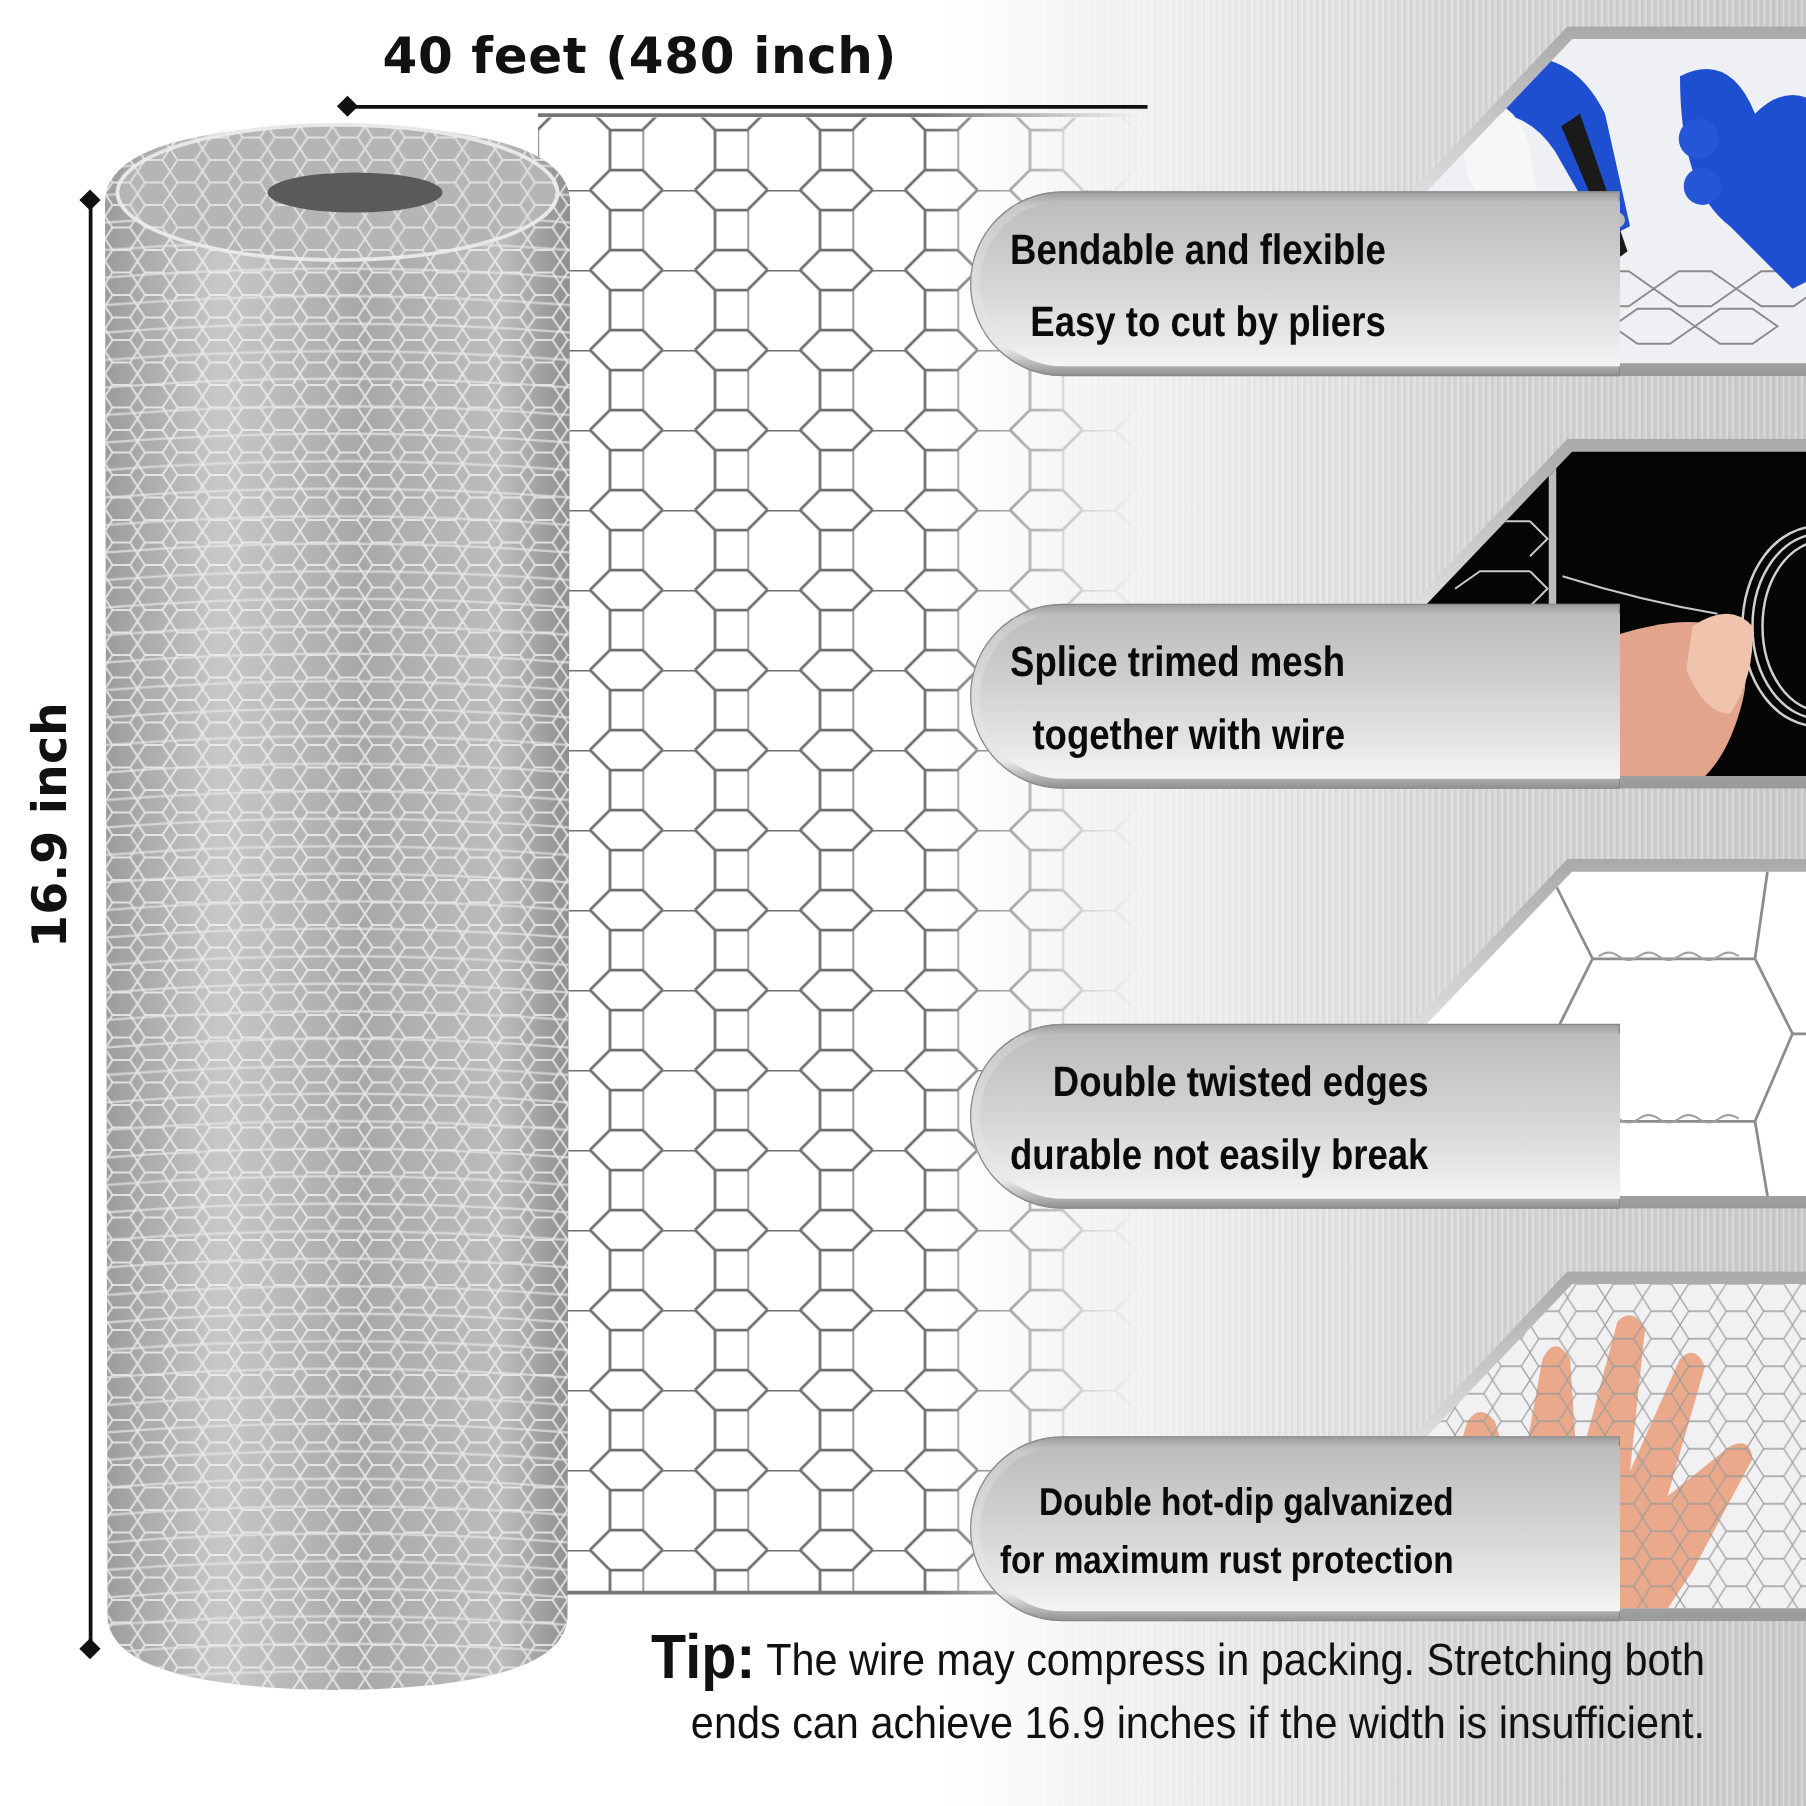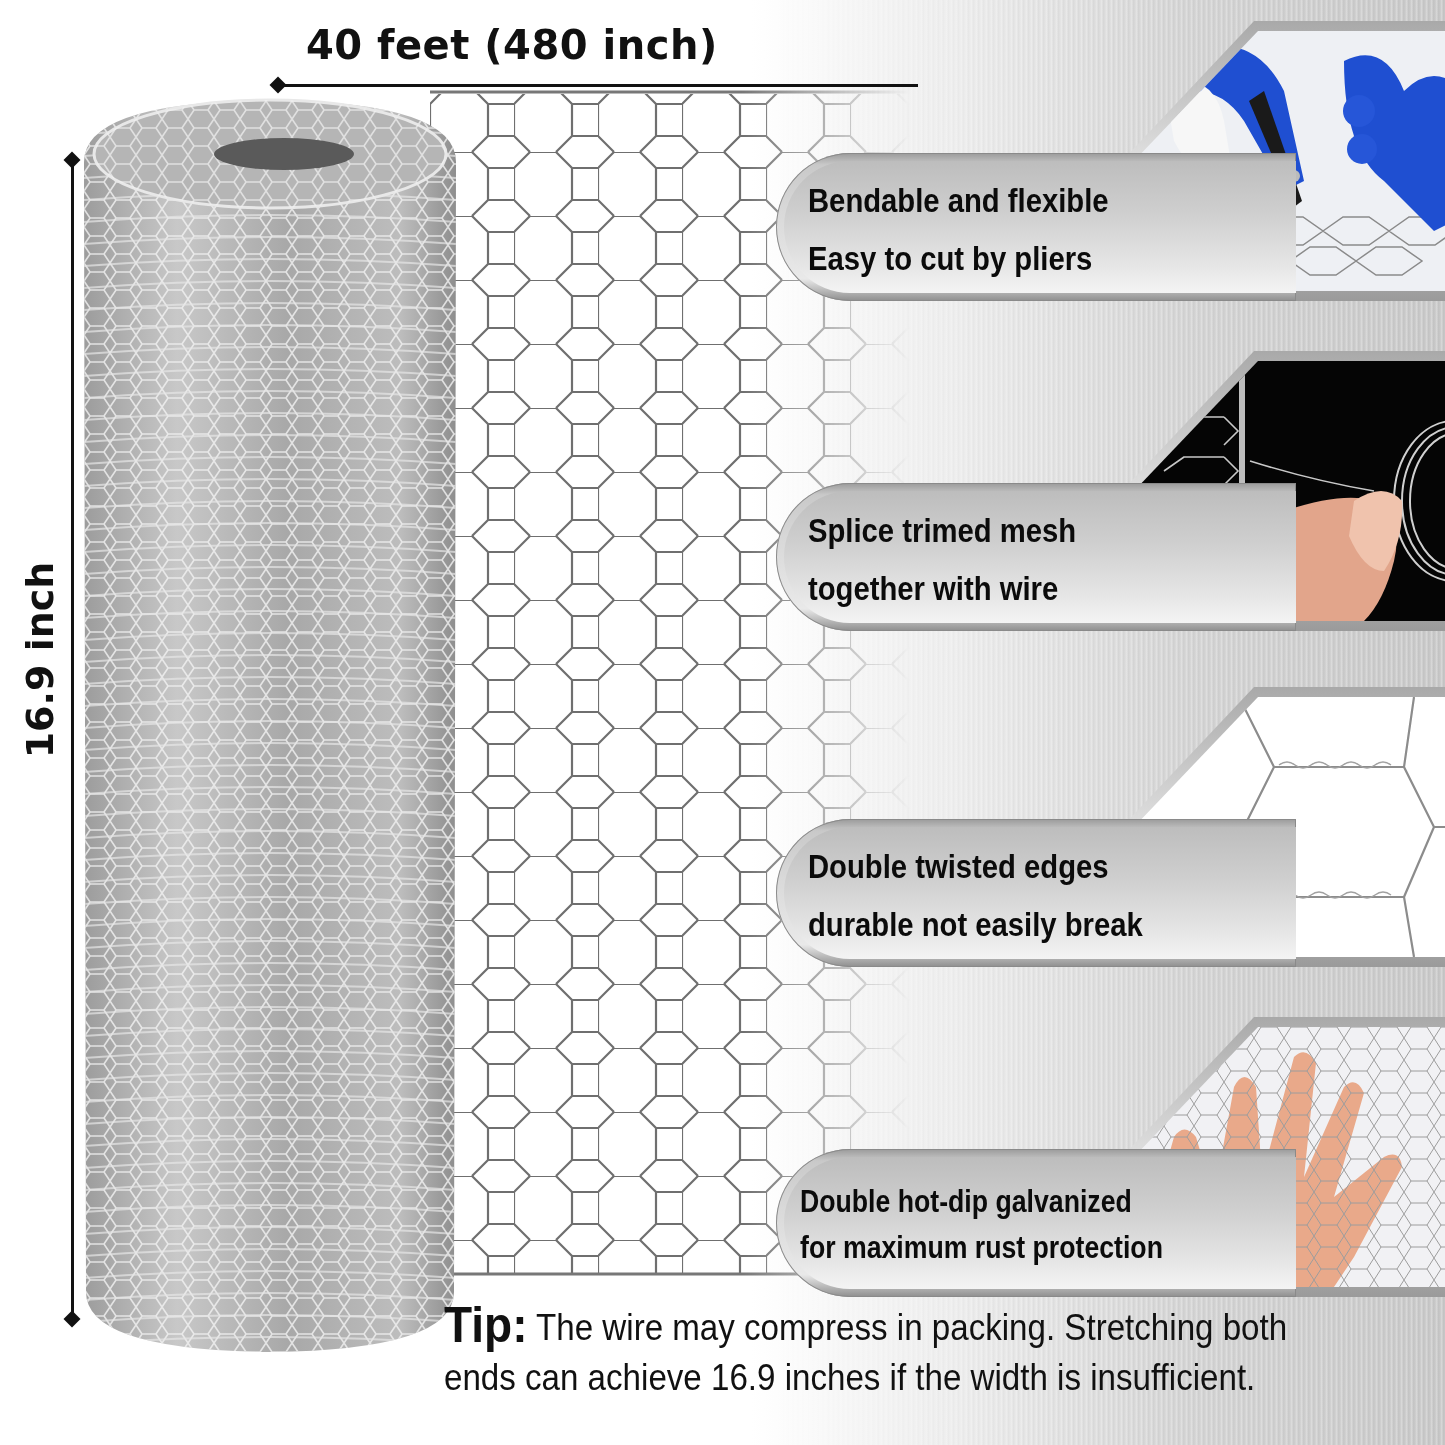--- a/index.html
+++ b/index.html
@@ -1,19 +1,19 @@
 <!DOCTYPE html>
 <html><head>
 <meta charset="utf-8">
 <style>
   *{box-sizing:border-box;margin:0;padding:0}
   html,body{width:1445px;height:1445px;overflow:hidden;background:#fff}
   body{position:relative;font-family:"Liberation Sans",sans-serif}
   .canvas{position:absolute;left:0;top:0;width:1445px;height:1445px;overflow:hidden;
-    background:linear-gradient(90deg,#ffffff 0%,#ffffff 52%,#eeeeee 66%,#d4d4d4 82%,#c8c8c8 100%);}
+    background:linear-gradient(90deg,#ffffff 0%,#ffffff 52%,#eeeeee 66%,#d4d4d4 82%,#c8c8c8 100%);text-align:right;}
   
   .brushed{position:absolute;left:760px;top:0;width:685px;height:1445px;
     background:repeating-linear-gradient(90deg,rgba(255,255,255,0) 0px,rgba(255,255,255,.35) 2px,rgba(0,0,0,.03) 3px,rgba(255,255,255,0) 5px);
     -webkit-mask-image:linear-gradient(90deg,transparent 0%,#000 40%);mask-image:linear-gradient(90deg,transparent 0%,#000 40%);}
   
   .mesh{position:absolute;left:430px;top:88px;width:480px;height:1190px;
     -webkit-mask-image:linear-gradient(90deg,#000 0%,#000 65%,transparent 100%);
     mask-image:linear-gradient(90deg,#000 0%,#000 65%,transparent 100%);}
   .mesh svg{width:100%;height:100%}
   

